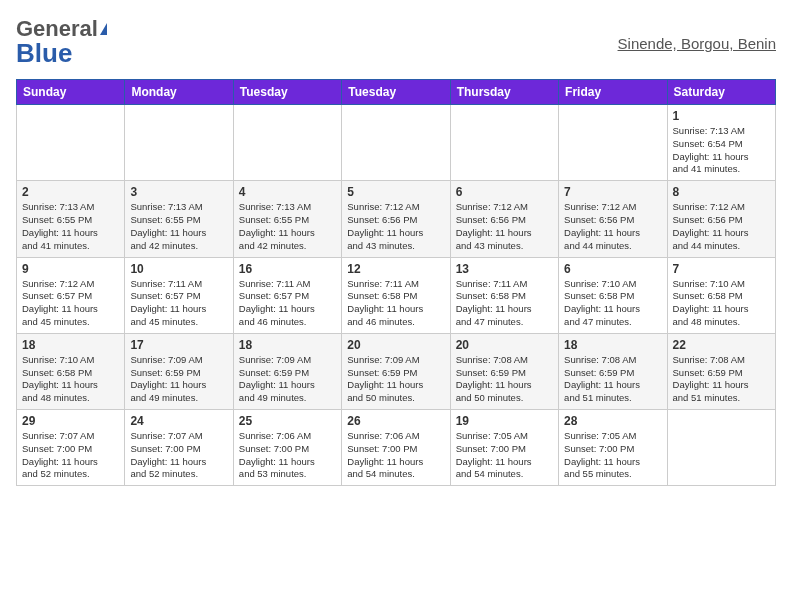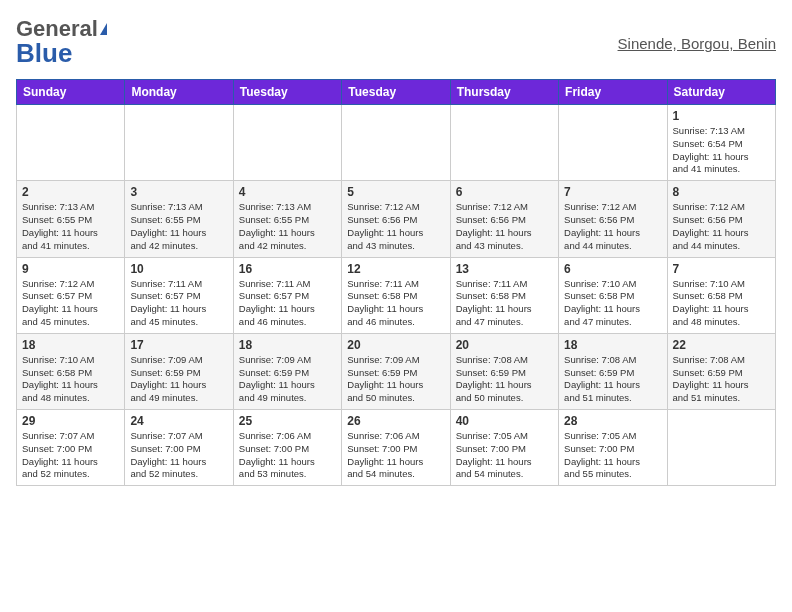--- a/index.html
+++ b/index.html
@@ -309,21 +309,21 @@
 and 53 minutes.</div>
         </td>
         <td>
           <span class="day-number">26</span>
           <div class="day-info" style="white-space: pre-line;">Sunrise: 7:06 AM
 Sunset: 7:00 PM
 Daylight: 11 hours
 and 54 minutes.</div>
         </td>
         <td>
-          <span class="day-number">40</span>
+          <span class="day-number">19</span>
           <div class="day-info" style="white-space: pre-line;">Sunrise: 7:05 AM
 Sunset: 7:00 PM
 Daylight: 11 hours
 and 54 minutes.</div>
         </td>
         <td>
           <span class="day-number">28</span>
           <div class="day-info" style="white-space: pre-line;">Sunrise: 7:05 AM
 Sunset: 7:00 PM
 Daylight: 11 hours

